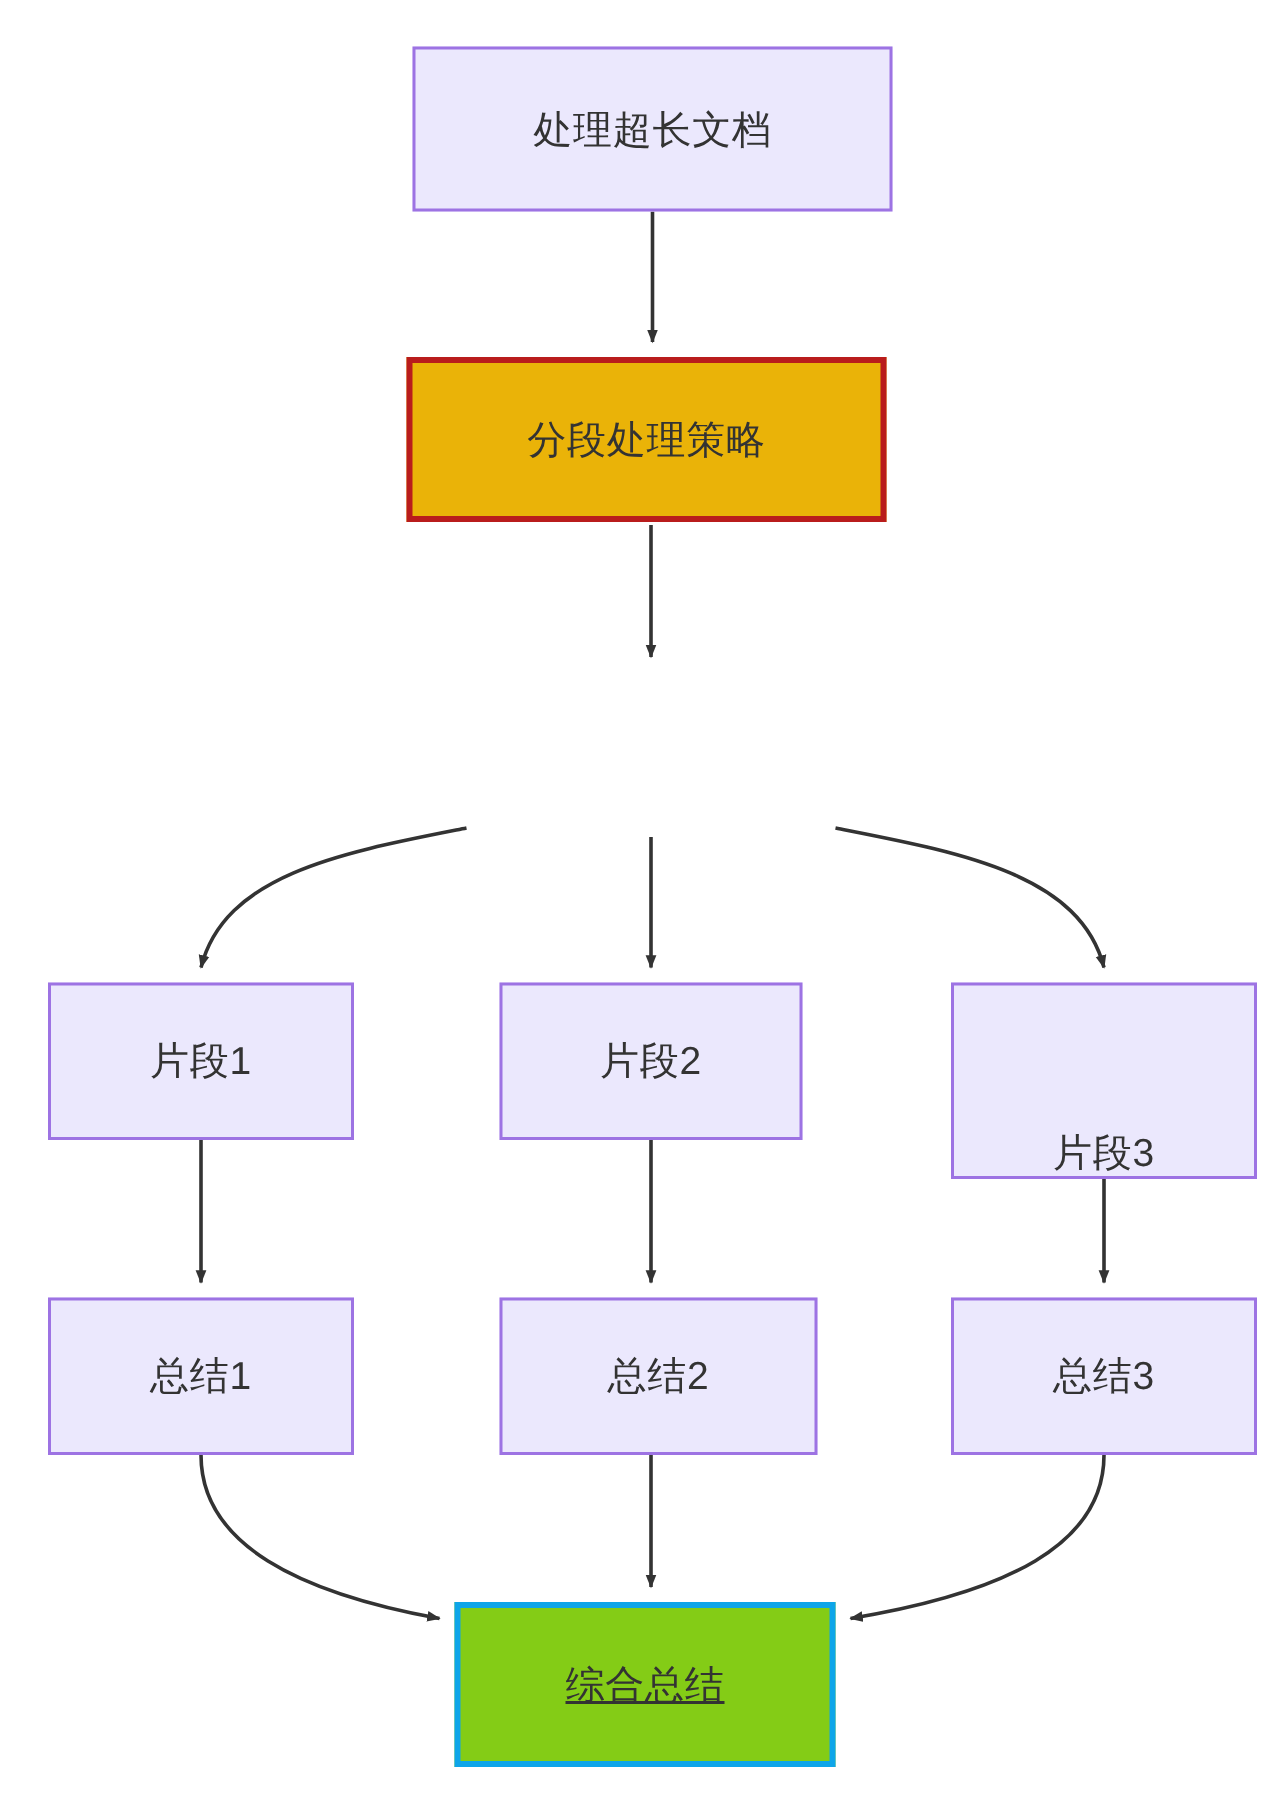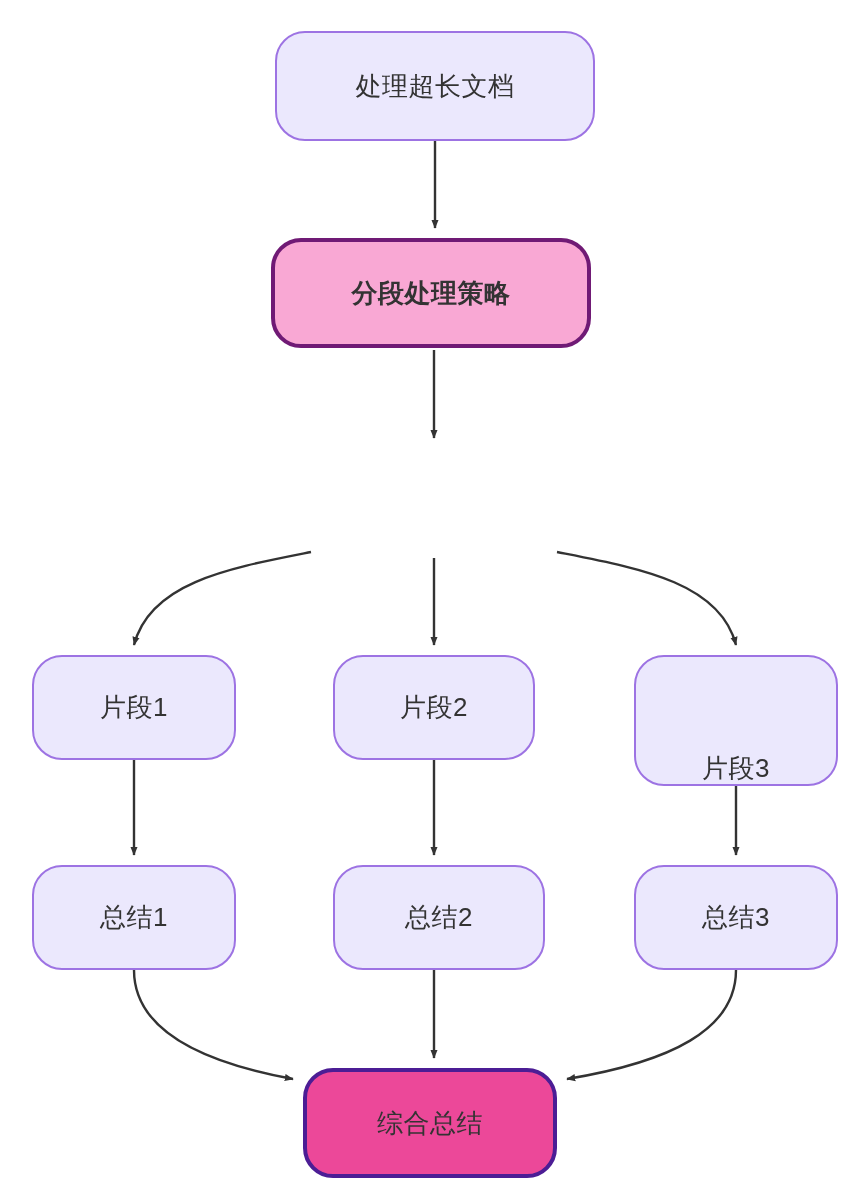--- a/index.html
+++ b/index.html
@@ -35,34 +35,33 @@
     box-sizing: border-box;
     display: flex;
     align-items: center;
     justify-content: center;
     text-align: center;
     color: #333333;
     font-size: 26px;
     line-height: 1.25;
     letter-spacing: 0.5px;
     white-space: nowrap;
-    border-radius: 30px;
   }
   .node-standard {
     background: #ebe8fd;
     border: 2px solid #9d73e3;
   }
   .node-emphasis {
-    background: #f9a8d4;
-    border: 4px solid #701a75;
-    font-weight: bold;
+    background: #eab308;
+    border: 4px solid #b91c1c;
   }
   .node-result {
-    background: #ec4899;
-    border: 4px solid #4c1d95;
+    background: #84cc16;
+    border: 4px solid #0ea5e9;
+    text-decoration: underline;
   }
   .node-label {
     display: block;
   }
 </style>
 </head>
 <body>
 
 <div id="diagram-canvas">
 

